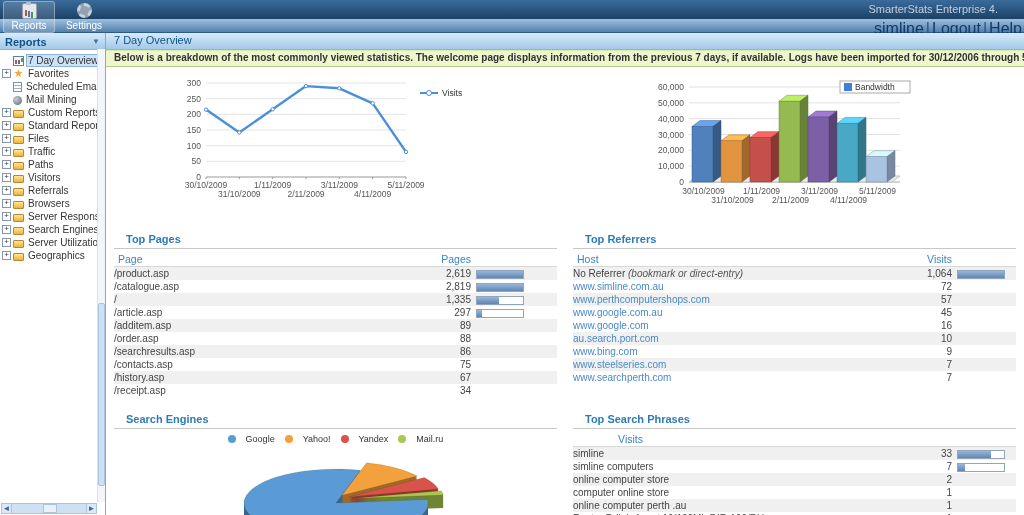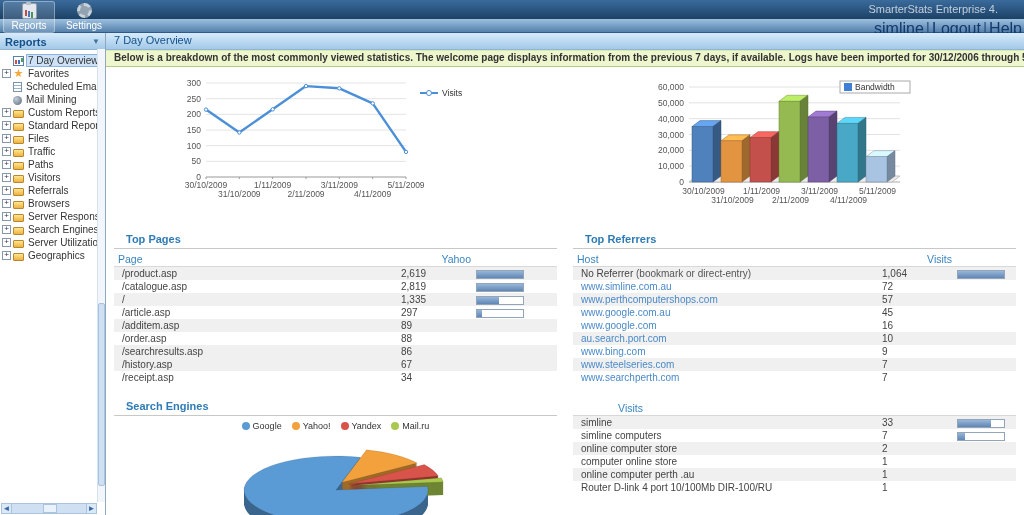--- a/index.html
+++ b/index.html
@@ -62,30 +62,30 @@
   .chart-wrap-bar{margin-left:66px}
   .ptitle{color:#2e7bb5;font-weight:bold;font-size:11px;padding:2px 0 3px 12px;border-bottom:1px solid #c8c8c8}
   .thead{display:flex;align-items:center;height:15px;color:#3a85c0;font-size:10.5px;border-bottom:1px solid #d8d8d8;margin-top:2px}
   .thead .h1{flex:1;padding-left:4px}
   .thead .h2{width:70px;text-align:right}
   .hspace,.tslot{width:58px;padding-left:5px;box-sizing:border-box}
   .trow{display:flex;align-items:center;height:13px;font-size:10px;color:#444}
   .trow.alt{background:#f0f0f0}
   .pad-l .trow,.pad-l .thead{padding-right:28px}
   .pad-r .trow,.pad-r .thead{padding-right:6px}
-  .tlabel{flex:1;padding-left:8px;white-space:nowrap;overflow:hidden}
+  .tlabel{flex:1;padding-left:0;white-space:nowrap;overflow:hidden}
   .tlabel.link{color:#4a89c8;cursor:pointer}
-  .note{color:#555;}
-  .tval{width:70px;}
+  .note{color:#555;font-style:italic}
+  .tval{width:70px;text-align:right}
   .gbox{display:inline-block;width:46px;height:7px;border:1px solid #93a5b8;background:#fff;vertical-align:middle}
   .gfill{display:block;height:100%;background:linear-gradient(#98b6d8,#5f86b4)}
   .row2{margin-top:6px}
   .row3{margin-top:14px}
   .pie-legend{display:flex;justify-content:center;gap:10px;font-size:9px;color:#333;margin:5px 0 1px}
-  .pleg-item{display:flex;align-items:center;gap:3px}
+  .pleg-item{display:flex;align-items:center;gap:10px}
   .dot{width:8px;height:8px;border-radius:50%;display:inline-block}
   .tick{font-size:8.5px;fill:#555;font-family:"Liberation Sans",sans-serif}
 </style>
 </head>
 <body>
 
 <div class="topbar">
   <div class="tb-upper"></div>
   <div class="tb-lower"></div>
   <div class="product">SmarterStats Enterprise 4.</div>
@@ -301,21 +301,21 @@
             <text x="216" y="15" class="tick" style="fill:#333">Bandwidth</text>
           </svg></div>
     </div>
   </div>
 
   <div class="cols row2">
     <div class="col pad-l">
       <div class="ptitle">Top Pages</div>
       <div class="thead">
         <span class="h1">Page</span>
-        <span class="h2">Yahoo</span>
+        <span class="h2">Pages</span>
         <span class="hspace"></span>
       </div>
       <div id="tbl-pages">
           <div class="trow alt">
             <span class="tlabel">/product.asp</span>
             <span class="tval">2,619</span>
             <span class="tslot"><span class="gbox"><span class="gfill" style="width: 100%;"></span></span></span>
           </div>
           <div class="trow">
             <span class="tlabel">/catalogue.asp</span>
@@ -338,20 +338,25 @@
             <span class="tslot"></span>
           </div>
           <div class="trow">
             <span class="tlabel">/order.asp</span>
             <span class="tval">88</span>
             <span class="tslot"></span>
           </div>
           <div class="trow alt">
             <span class="tlabel">/searchresults.asp</span>
             <span class="tval">86</span>
+            <span class="tslot"></span>
+          </div>
+          <div class="trow">
+            <span class="tlabel">/contacts.asp</span>
+            <span class="tval">75</span>
             <span class="tslot"></span>
           </div>
           <div class="trow alt">
             <span class="tlabel">/history.asp</span>
             <span class="tval">67</span>
             <span class="tslot"></span>
           </div>
           <div class="trow">
             <span class="tlabel">/receipt.asp</span>
             <span class="tval">34</span>
@@ -490,20 +495,21 @@
             <path d="M 165.8 56.5 L 255.3 48.8 A 92 34 0 0 1 257.3 53.0 Z" fill="rgb(111,133,51)"></path>
             <path d="M 165.8 55.5 L 255.3 47.8 A 92 34 0 0 1 257.3 52.0 Z" fill="rgb(111,133,51)"></path>
             <path d="M 165.8 54.5 L 255.3 46.8 A 92 34 0 0 1 257.3 51.0 Z" fill="rgb(111,133,51)"></path>
             <path d="M 150.0 58.0 L 241.5 54.4 A 92 34 0 1 1 174.7 25.3 Z" fill="#5b9bd5" stroke="rgba(0,0,0,0.18)" stroke-width="0.5"></path>
             <path d="M 155.8 50.5 L 180.5 17.8 A 92 34 0 0 1 231.3 31.1 Z" fill="#f2a13c" stroke="rgba(0,0,0,0.18)" stroke-width="0.5"></path>
             <path d="M 162.8 51.9 L 238.3 32.5 A 92 34 0 0 1 252.4 44.1 Z" fill="#d85349" stroke="rgba(0,0,0,0.18)" stroke-width="0.5"></path>
             <path d="M 165.8 53.5 L 255.3 45.8 A 92 34 0 0 1 257.3 50.0 Z" fill="#a8c94e" stroke="rgba(0,0,0,0.18)" stroke-width="0.5"></path>
           </svg></div>
     </div>
     <div class="col pad-r">
+      <div class="ptitle">Top Search Phrases</div>
       <div class="thead">
         <span class="h2">Visits</span>
         <span class="hspace"></span>
       </div>
       <div id="tbl-phrases">
           <div class="trow alt">
             <span class="tlabel">simline</span>
             <span class="tval">33</span>
             <span class="tslot"><span class="gbox"><span class="gfill" style="width: 72%;"></span></span></span>
           </div>

